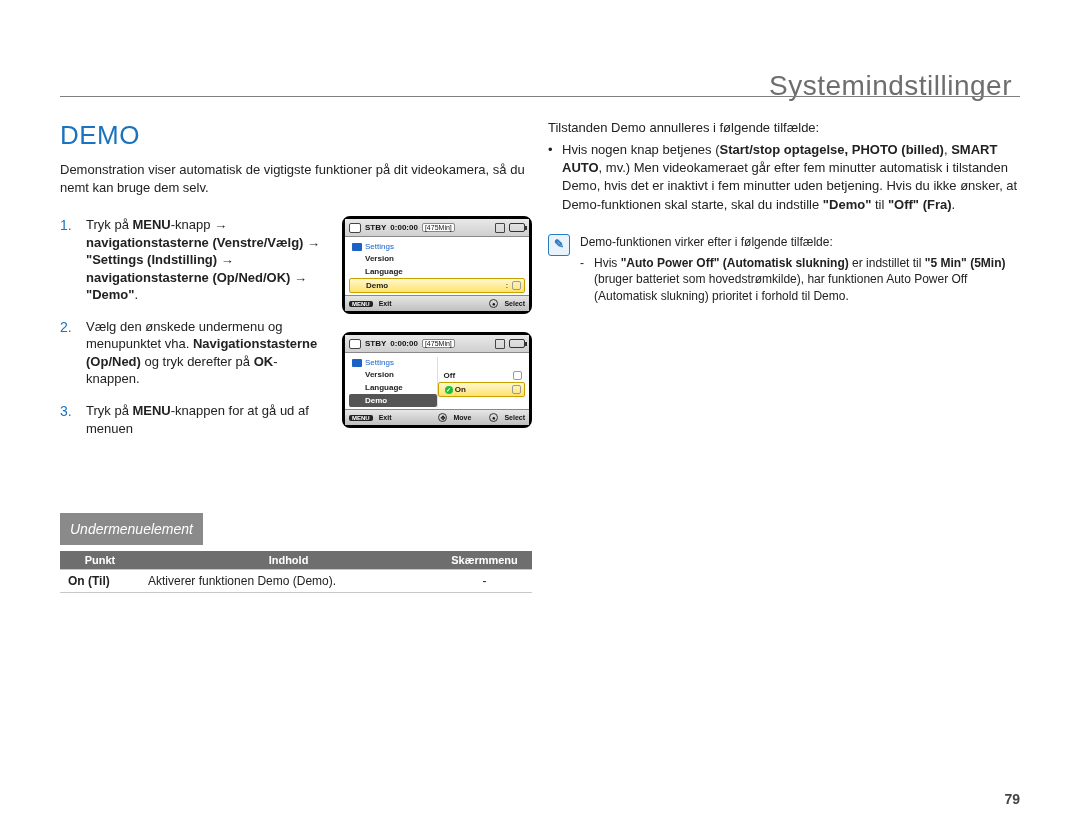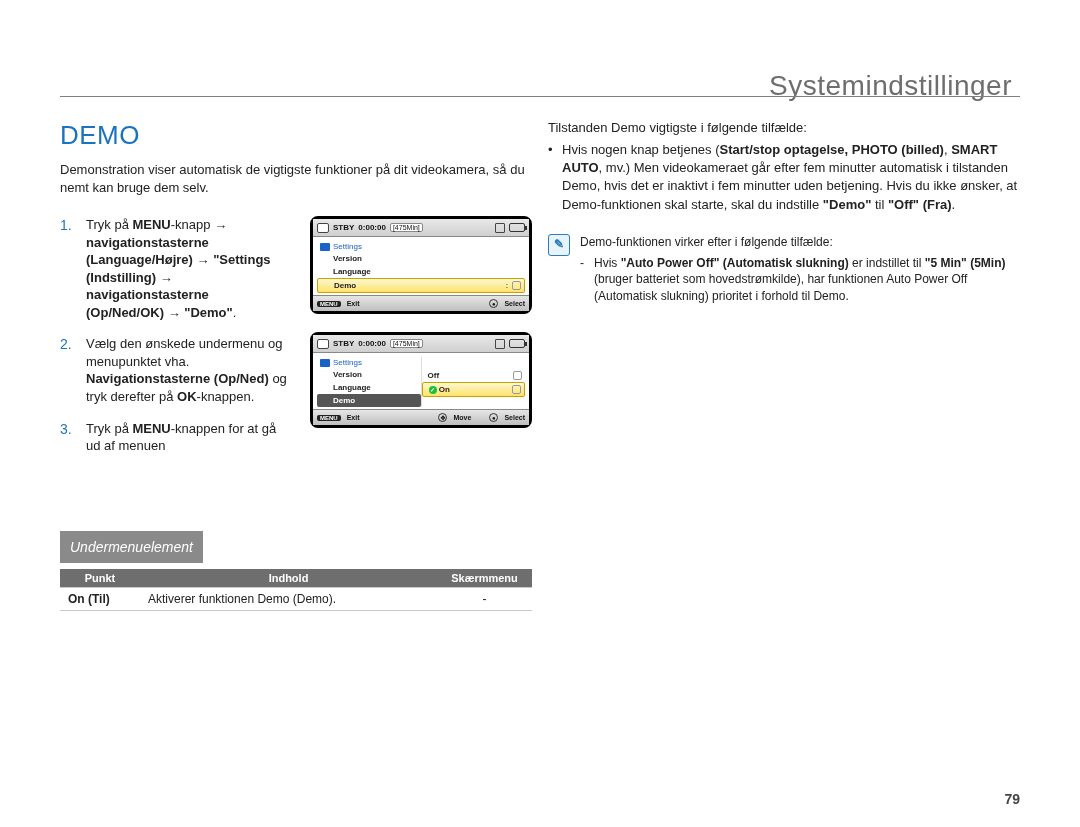--- a/index.html
+++ b/index.html
@@ -11,21 +11,21 @@
   .cols { display:flex; gap:16px; margin-top:50px; }
   .col { flex:1 1 50%; min-width:0; }
   h1.title { font-size:26px; color:#1a73be; font-weight:400; margin:0 0 10px 0; letter-spacing:0.5px; }
   p.intro { font-size:13px; margin:0 0 20px 0; line-height:1.35; }
   ol.steps { list-style:none; padding:0; margin:0 0 24px 0; }
   ol.steps > li { display:flex; gap:8px; font-size:13px; margin-bottom:14px; line-height:1.35; }
   ol.steps .num { color:#1a73be; font-size:14px; width:18px; flex:0 0 18px; }
   .step-text { flex:1 1 auto; padding-right:4px; }
   .arrow { font-weight:bold; }
   .screens { display:flex; flex-direction:column; gap:18px; margin-left:6px; }
-  .screen { width:222px; background:#fff; border:3px solid #000; border-radius:8px; font-family: Arial, sans-serif; }
+  .screen { width:190px; background:#fff; border:3px solid #000; border-radius:8px; font-family: Arial, sans-serif; }
   .sc-status { background:linear-gradient(#e9e9e9,#cfcfcf); height:18px; border-bottom:1px solid #888; display:flex; align-items:center; gap:4px; padding:0 4px; font-size:8px; color:#111; }
   .sc-status .cam { width:12px; height:10px; background:#fff; border:1px solid #444; border-radius:2px; }
   .sc-status .stby { font-weight:bold; }
   .sc-status .time { font-weight:bold; }
   .sc-status .rem { background:#fff; border:1px solid #888; border-radius:2px; padding:0 2px; font-size:7px; }
   .sc-status .sp { flex:1; }
   .sc-status .batt { width:16px; height:9px; border:1px solid #333; border-radius:2px; position:relative; }
   .sc-status .batt::after{content:''; position:absolute; right:-3px; top:2px; width:2px; height:4px; background:#333;}
   .sc-status .batt .fill{background:#333; height:100%; width:70%;}
   .sc-body { padding:4px 4px 2px 4px; }
@@ -78,21 +78,21 @@
     <div class="col left">
       <h1 class="title">DEMO</h1>
       <p class="intro">Demonstration viser automatisk de vigtigste funktioner på dit videokamera, så du nemt kan bruge dem selv.</p>
 
       <div style="display:flex; gap:10px;">
         <ol class="steps" style="flex:1;">
           <li>
             <span class="num">1.</span>
             <span class="step-text">
               <span>Tryk på </span><b>MENU</b><span>-knapp </span><span class="arrow">→</span>
-              <b>navigationstasterne (Language/Højre)</b> <span class="arrow">→</span><b> "Settings (Indstilling) </b><span class="arrow">→</span>
+              <b>navigationstasterne (Venstre/Vælg)</b> <span class="arrow">→</span><b> "Settings (Indstilling) </b><span class="arrow">→</span>
               <b>navigationstasterne (Op/Ned/OK)</b> <span class="arrow">→</span>
               <b> "Demo"</b><span>.</span>
             </span>
           </li>
           <li>
             <span class="num">2.</span>
             <span class="step-text">
               <span>Vælg den ønskede undermenu og menupunktet vha. </span>
               <b>Navigationstasterne (Op/Ned)</b><span> og tryk derefter på </span><b>OK</b><span>-knappen.</span>
             </span>
@@ -210,21 +210,21 @@
         <tr>
           <td>On (Til)</td>
           <td>Aktiverer funktionen Demo (Demo).</td>
           <td>-</td>
         </tr>
       </tbody>
         </table>
     </div>
 
     <div class="col right">
-      <p class="lead">Tilstanden Demo vigtigste i følgende tilfælde:</p>
+      <p class="lead">Tilstanden Demo annulleres i følgende tilfælde:</p>
       <ul class="bul">
         <li>
           <span>Hvis nogen knap betjenes (</span><b>Start/stop optagelse, PHOTO (billed)</b><span>, </span><b>SMART AUTO</b><span>, mv.) Men videokameraet går efter fem minutter automatisk i tilstanden Demo, hvis det er inaktivt i fem minutter uden betjening. Hvis du ikke ønsker, at Demo-funktionen skal starte, skal du indstille </span><b>"Demo"</b><span> til </span><b>"Off" (Fra)</b><span>.</span>
         </li>
       </ul>
 
       <div class="note">
         <div class="note-icon">✎</div>
         <div>
           <span>Demo-funktionen virker efter i følgende tilfælde:</span>

